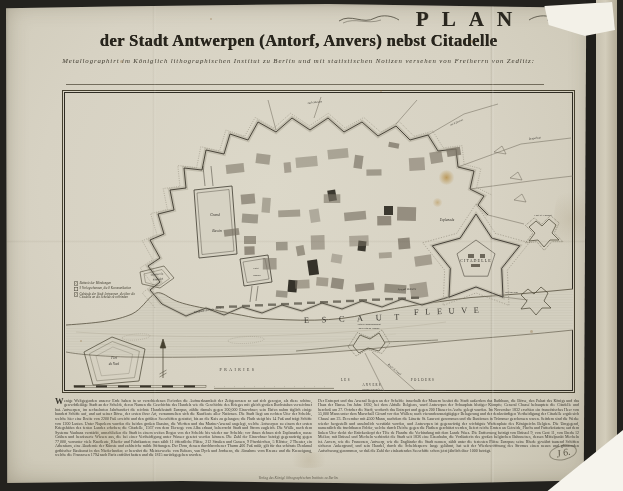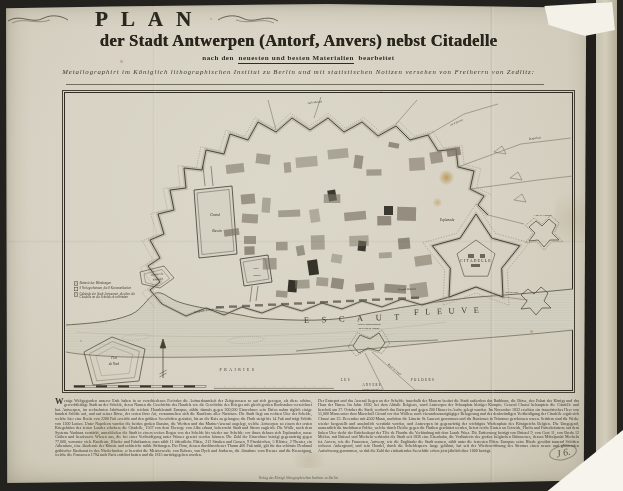--- a/index.html
+++ b/index.html
@@ -11,21 +11,21 @@
     box-shadow:inset 0 0 22px rgba(70,58,32,.28), inset 0 0 4px rgba(0,0,0,.18);
     clip-path:polygon(0% .9%,18% .5%,55% 0%,99.6% .8%,100% 99.2%,70% 100%,30% 99.4%,.2% 99.8%);}
   .crease{position:absolute;pointer-events:none;}
   .crease.v{top:0;bottom:0;width:4px;
     background:linear-gradient(90deg,rgba(0,0,0,0) 0,rgba(60,50,30,.10) 45%,rgba(255,255,250,.18) 70%,rgba(0,0,0,0) 100%);}
   .crease.h{left:0;right:0;height:3px;
     background:linear-gradient(180deg,rgba(0,0,0,0),rgba(60,50,30,.08) 50%,rgba(0,0,0,0));}
   .stain{position:absolute;border-radius:50%;pointer-events:none;}
   
   .title-block{position:absolute;left:0;top:4px;width:585px;text-align:center;}
-  .title-row{display:flex;justify-content:flex-start;align-items:center;gap:12px;height:22px;}
+  .title-row{display:flex;justify-content:flex-end;align-items:center;gap:2px;height:22px;}
   h1.map-title{margin:0;font-size:21px;font-weight:700;letter-spacing:13px;padding-left:13px;
     color:#2a271f;text-shadow:.4px .3px 0 rgba(42,39,31,.55);}
   h2.map-sub{margin:1px 0 0;font-size:16.5px;font-weight:700;letter-spacing:.4px;color:#28251d;
     text-shadow:.45px 0 0 #28251d;}
   h3.map-sub2{margin:3px 0 0;font-size:7px;font-weight:700;letter-spacing:.6px;color:#2e2b24;}
   h3.map-sub2 .ul{border-bottom:.8px solid #2e2b24;padding-bottom:.5px;margin:0 2px;}
   p.imprint{margin:6px 0 0;font-size:6.8px;font-style:italic;letter-spacing:.9px;color:#3d392e;}
   .rule{position:absolute;left:60px;top:80px;width:478px;height:1px;background:#5a5443;opacity:.8;}
   
   .map-frame{position:absolute;left:56px;top:86px;width:513px;height:303px;border:1px solid #45402f;box-sizing:border-box;}
@@ -71,25 +71,20 @@
           <path d="M2,9 C14,1 26,13 38,6 C46,2 56,4 62,8" fill="none" stroke="#4a463a" stroke-width="0.8"></path>
           <path d="M6,11 C18,5 30,13 44,8" fill="none" stroke="#4a463a" stroke-width="0.45"></path>
         </svg>
         <h1 class="map-title">PLAN</h1>
         <svg class="flourish" width="64" height="14" viewBox="0 0 64 14" style="transform:scaleX(-1)">
           <path d="M2,9 C14,1 26,13 38,6 C46,2 56,4 62,8" fill="none" stroke="#4a463a" stroke-width="0.8"></path>
           <path d="M6,11 C18,5 30,13 44,8" fill="none" stroke="#4a463a" stroke-width="0.45"></path>
         </svg>
       </div>
       <h2 class="map-sub">der Stadt Antwerpen (Antorf, Anvers) nebst Citadelle</h2>
-      <h3 class="map-sub2">
-        <span>nach den</span>
-        <span class="ul">neuesten und besten Materialien</span>
-        <span>bearbeitet</span>
-      </h3>
       <p class="imprint">Metallographirt im Königlich lithographischen Institut zu Berlin und mit statistischen Notizen versehen von Freiherrn von Zedlitz:</p>
     </header>
     <div class="rule"></div>
 
     <div class="map-frame">
       <div class="map-frame-inner">
         <svg id="map" width="507" height="297" viewBox="0 0 507 297">
           <defs>
             <pattern id="hatch" width="1" height="2.6" patternUnits="userSpaceOnUse">
               <path d="M0,0.5 H1" stroke="#bcb7a5" stroke-width="0.45"></path>

